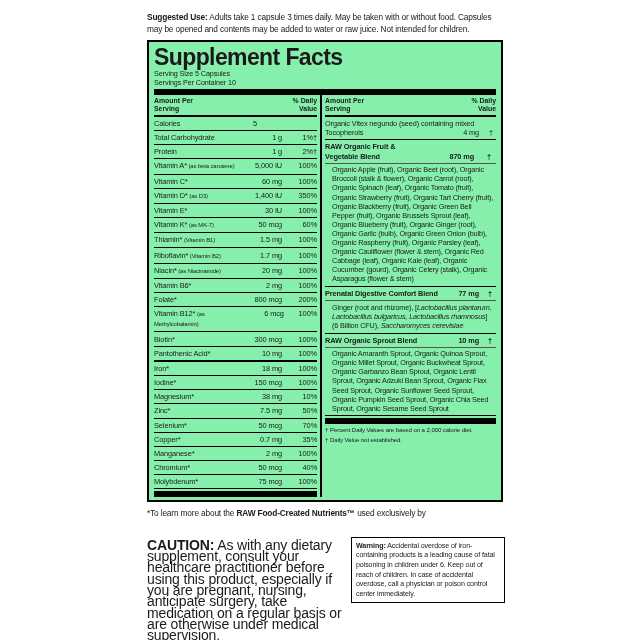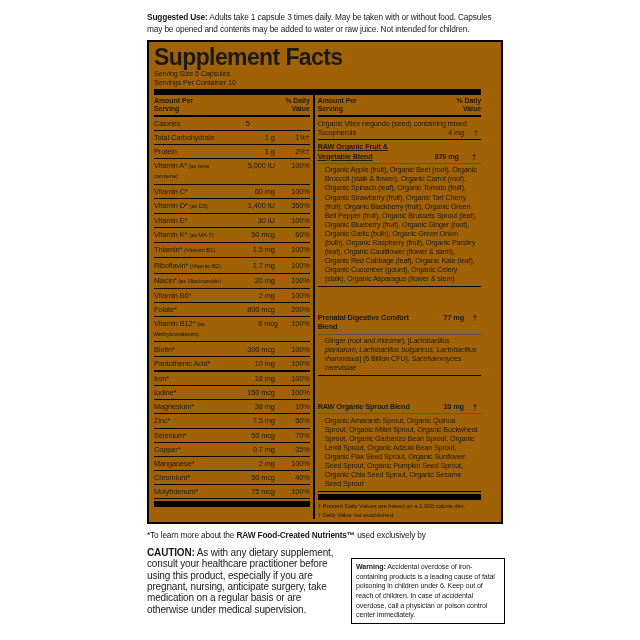--- a/index.html
+++ b/index.html
@@ -23,22 +23,22 @@
     line-height: 11.6px;
     letter-spacing: -0.15px;
     margin-bottom: 5px;
     width: 352px;
   }
   .suggested-use b { font-weight: bold; }
 
   
   .panel {
     border: 2.2px solid #000;
-    background: #a16207;
-    padding: 4px 20px 3px 5px;
+    background: #86efac;
+    padding: 4px 5px 3px 5px;
     width: 356px;
   }
   .sf-title {
     font-family: "Liberation Sans", sans-serif;
     font-weight: bold;
     font-size: 23px;
     letter-spacing: -0.6px;
     line-height: 23px;
     margin-bottom: 1px;
   }
@@ -79,24 +79,24 @@
   .nrow.calorie .amt { width: 46px; text-align: center; padding-right: 18px;}
 
   
   .blend-head {
     display: flex; align-items: baseline;
     font-size: 7.3px; font-weight: bold; line-height: 9.4px;
     padding: 2px 0 2px 0;
     letter-spacing: -0.1px;
   }
   .blend-head .bn { flex: 1 1 auto; }
-  .blend-head .bamt { width: 40px; text-align: right; padding-right: 5px; white-space: nowrap; margin-top: 24px;}
+  .blend-head .bamt { width: 40px; text-align: right; padding-right: 5px; white-space: nowrap;}
   .blend-head .bdv { width: 12px; text-align: center; }
 
-  .blend-head.two-line { display: block; position: relative; text-decoration: underline; }
+  .blend-head.two-line { display: block; position: relative; }
   .blend-head.two-line .bn { display: block; }
   .blend-head.two-line .bamt {
     position: absolute; right: 17px; bottom: 2px; width: auto; text-align: right;
   }
   .blend-head.two-line .bdv { position: absolute; right: 1px; bottom: 2px; width: 12px; }
 
   .ing-list {
     font-size: 7.25px; line-height: 9.1px;
     padding: 1.5px 2px 2.5px 7px;
     letter-spacing: -0.15px;
@@ -125,22 +125,23 @@
     margin-top: 6px; letter-spacing: -0.15px;
     width: 356px;
   }
   .other-ing b { font-weight: bold; }
   .raw-note { text-indent: -4px; padding-left: 4px; }
   .raw-note .ind { display: block; padding-left: 7px; text-indent: 0; }
 
   .bottom-row { display: flex; margin-top: 6px; gap: 8px; }
   .caution {
     width: 196px;
-    font-size: 10px; line-height: 11.3px;
+    font-size: 14px; line-height: 11.3px;
     letter-spacing: -0.15px;
+    margin-top: 14px;
   }
   .caution b { font-weight: bold; }
   .warnbox {
     width: 154px;
     border: 1.6px solid #000;
     padding: 4px 4px 5px 4px;
     font-size: 7.1px; line-height: 9.6px;
     letter-spacing: -0.1px;
     height: 66px;
     margin-top: 11px;

